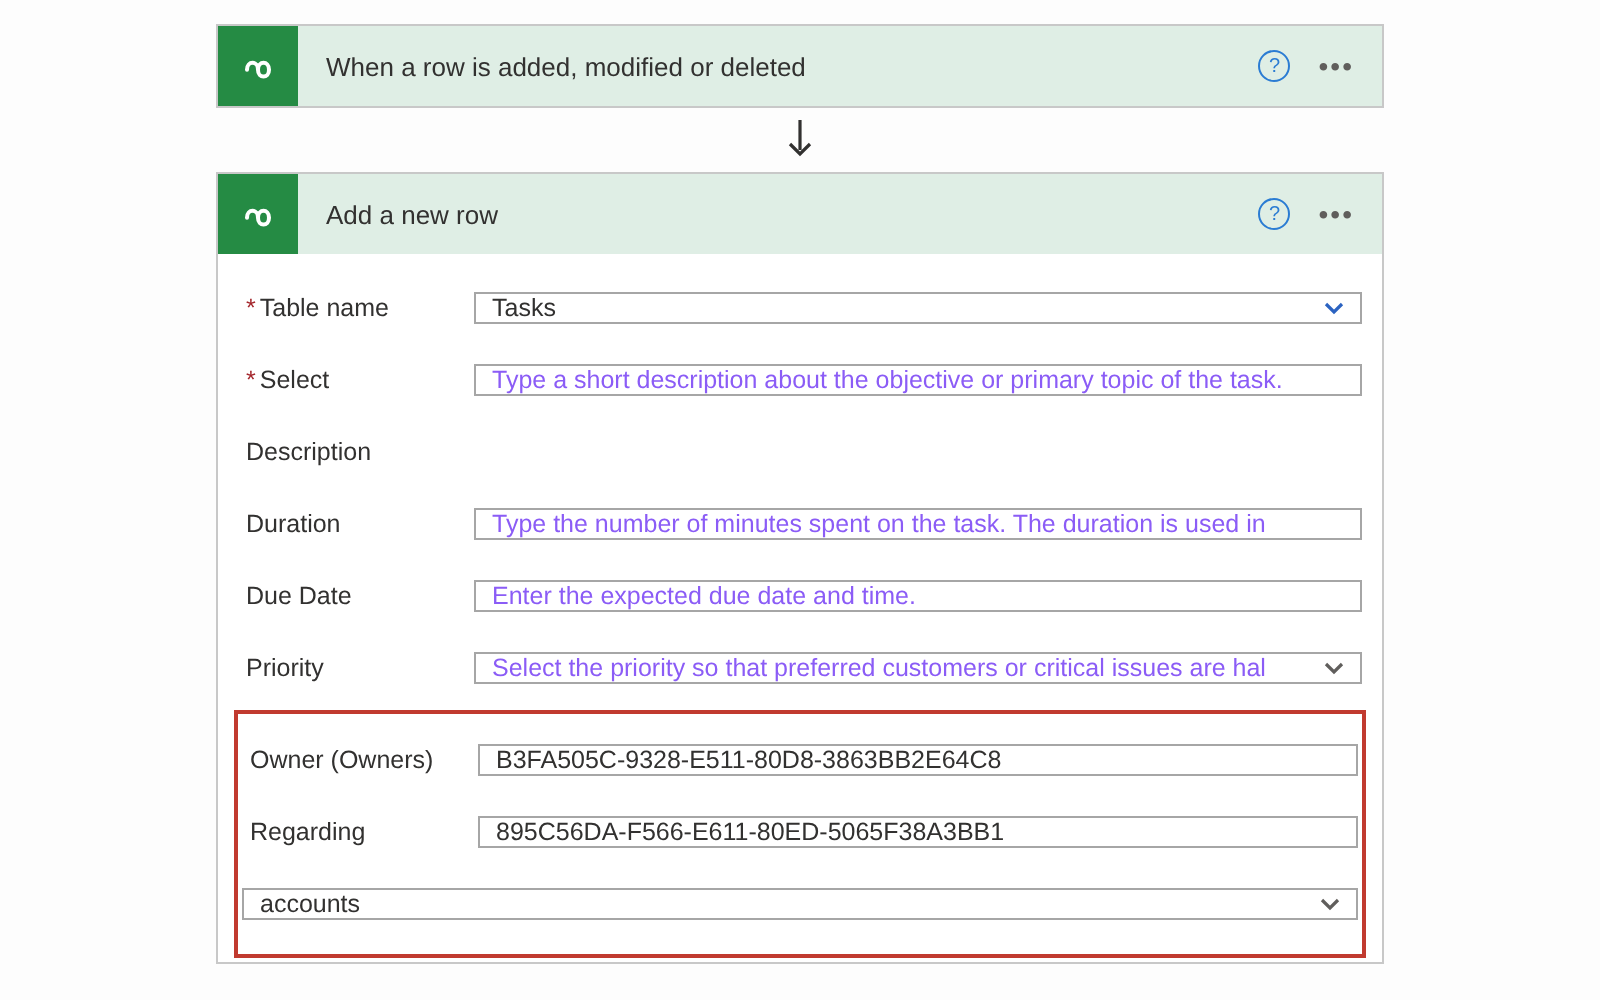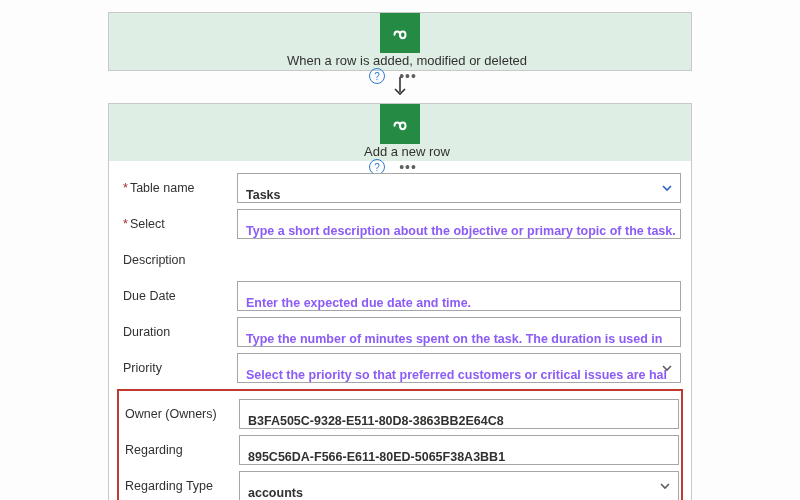--- a/index.html
+++ b/index.html
@@ -20,22 +20,21 @@
   }
   .card {
     width: 584px;
     border: 1px solid #c8c8c8;
     background: #fff;
   }
   .card-header {
     display: flex;
     align-items: center;
     background: #dfeee5;
-    height: 57px;
-    flex-direction: column;
+    height: 40px;
   }
   .card-icon {
     width: 40px;
     height: 40px;
     background: #258b44;
     display: flex;
     align-items: center;
     justify-content: center;
     flex-shrink: 0;
   }
@@ -88,32 +87,31 @@
     font-size: 12.5px;
     color: #323130;
     padding-left: 4px;
     display: flex;
     align-items: center;
     gap: 2px;
   }
   .req { color: #a4262c; }
   .field-input {
     flex: 1;
-    height: 30px;
+    height: 16px;
     border: 1px solid #a6a6a6;
     background: #fff;
     padding: 0 8px;
     display: flex;
-    align-items: flex-end;
+    align-items: center;
     position: relative;
     color: #323130;
     font-size: 12.5px;
     overflow: hidden;
     white-space: nowrap;
-    font-weight: bold;
   }
   .field-input.placeholder { color: #8b5cf6; }
   .chev {
     position: absolute;
     right: 6px;
     top: 50%;
     transform: translateY(-50%);
     width: 14px; height: 14px;
     display:flex;align-items:center;justify-content:center;
   }
@@ -193,30 +191,30 @@
         <div class="field-input placeholder">
           <span>Type a short description about the objective or primary topic of the task.</span>
         </div>
       </div>
 
       <div class="field-row">
         <div class="field-label">Description</div>
       </div>
 
       <div class="field-row">
+        <div class="field-label">Duration</div>
+        <div class="field-input placeholder">
+          <span>Type the number of minutes spent on the task. The duration is used in</span>
+        </div>
+      </div>
+
+      <div class="field-row">
         <div class="field-label">Due Date</div>
         <div class="field-input placeholder">
           <span>Enter the expected due date and time.</span>
-        </div>
-      </div>
-
-      <div class="field-row">
-        <div class="field-label">Duration</div>
-        <div class="field-input placeholder">
-          <span>Type the number of minutes spent on the task. The duration is used in</span>
         </div>
       </div>
 
       <div class="field-row">
         <div class="field-label">Priority</div>
         <div class="field-input placeholder">
           <span>Select the priority so that preferred customers or critical issues are hal</span>
           <span class="chev">
               <svg width="12" height="12" viewBox="0 0 12 12">
                 <path d="M2 4 L6 8 L10 4" fill="none" stroke="#605e5c" stroke-width="1.6"></path>
@@ -236,21 +234,20 @@
 
 
         <div class="field-row">
           <div class="field-label">Regarding</div>
           <div class="field-input">
             <span>895C56DA-F566-E611-80ED-5065F38A3BB1</span>
           </div>
         </div>
 
         <div class="field-row">
-          <div class="field-label">Regarding Type</div>
           <div class="field-input">
             <span>accounts</span>
             <span class="chev">
                 <svg width="12" height="12" viewBox="0 0 12 12">
                   <path d="M2 4 L6 8 L10 4" fill="none" stroke="#605e5c" stroke-width="1.6"></path>
                 </svg>
               </span>
           </div>
         </div>
 

